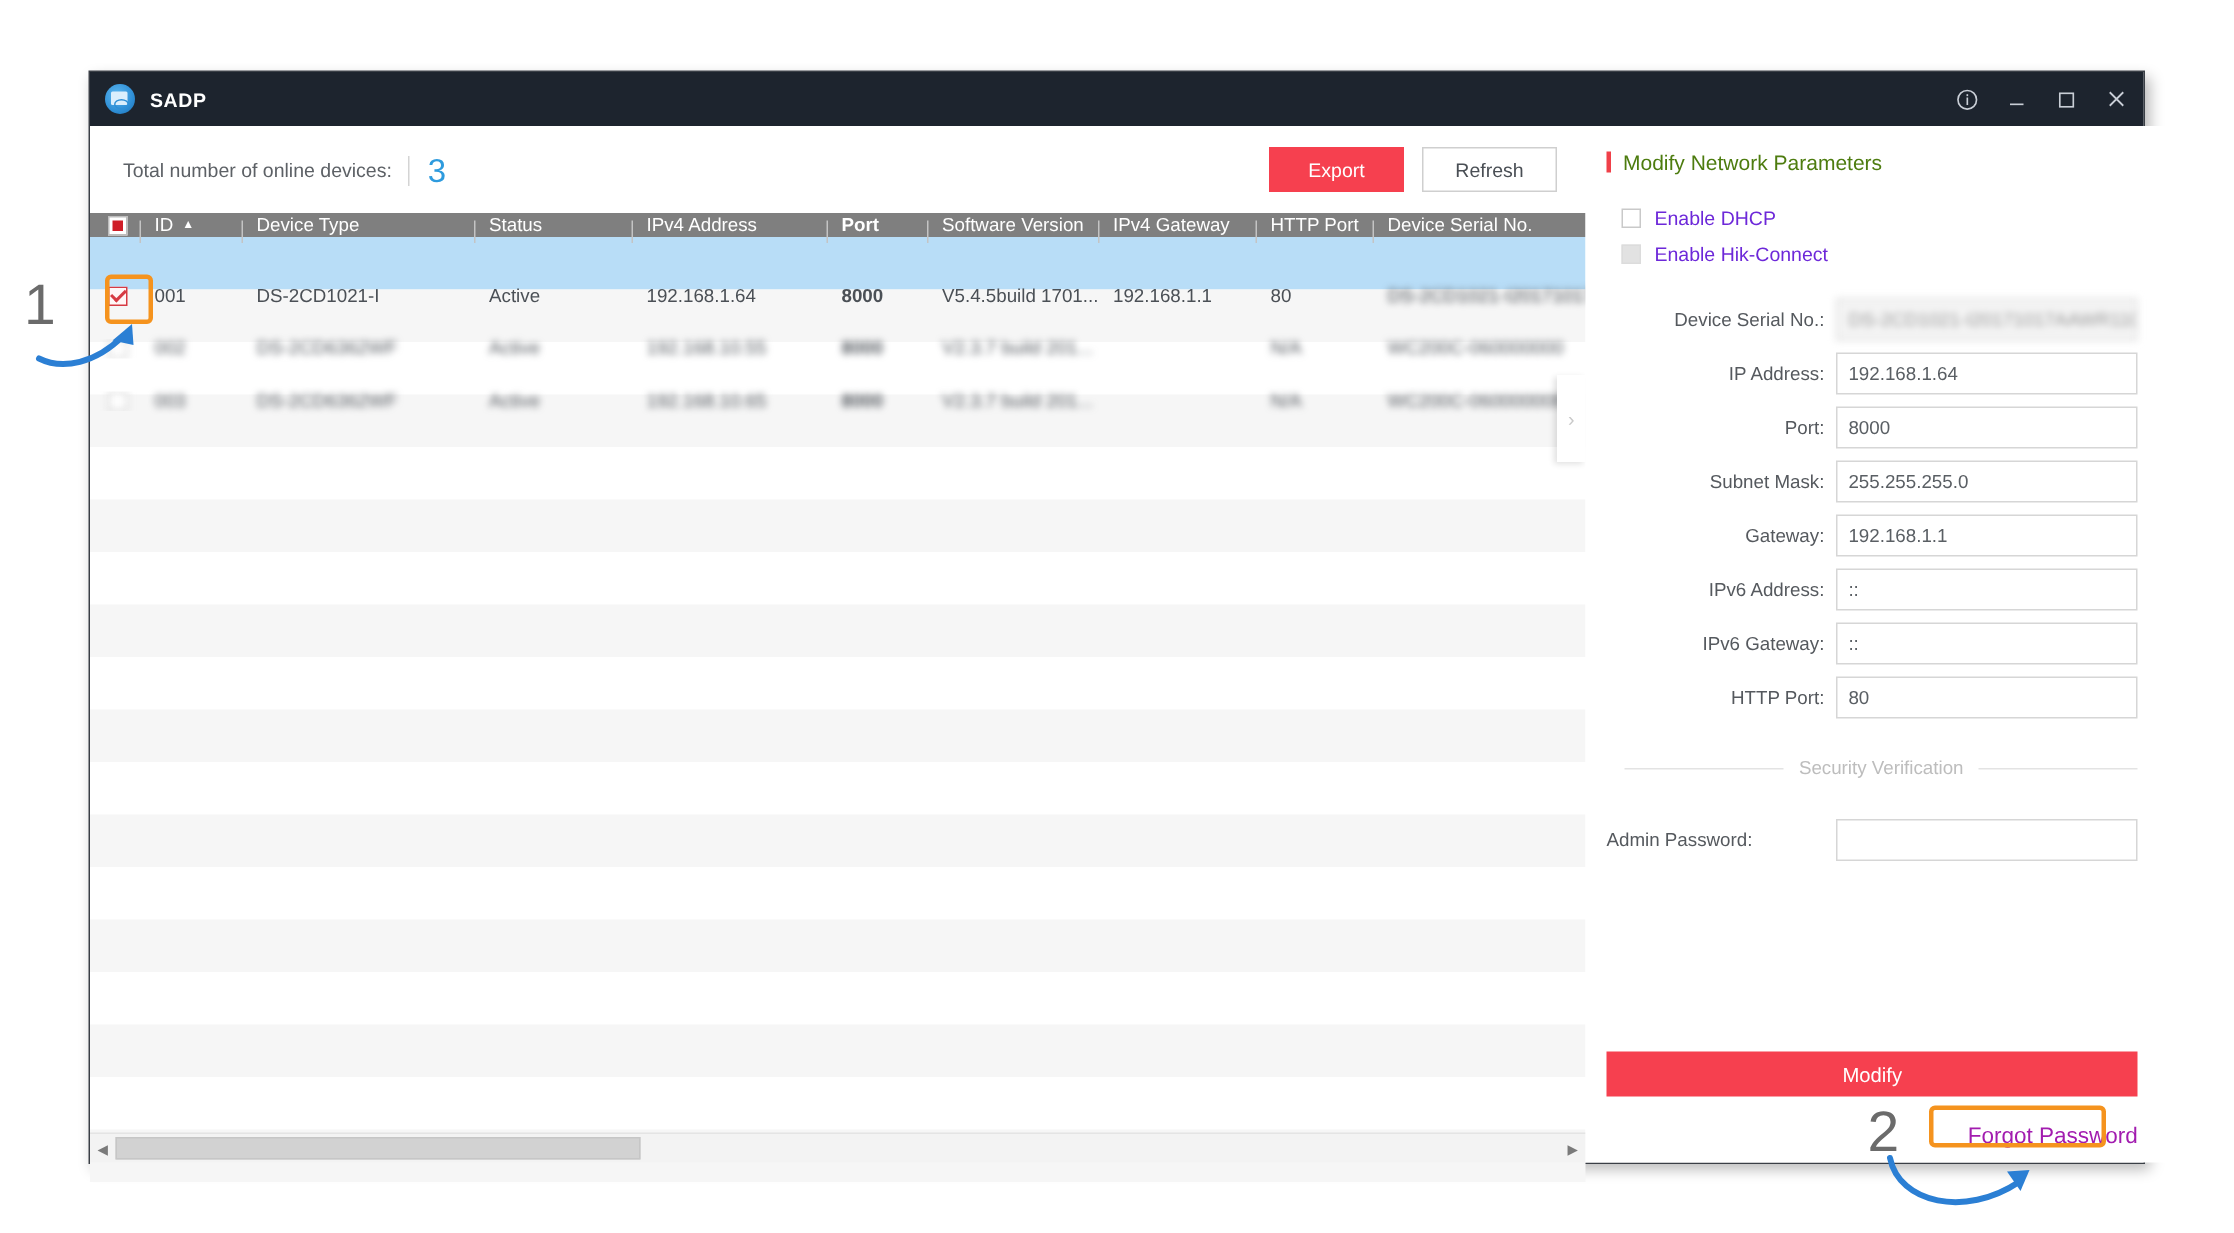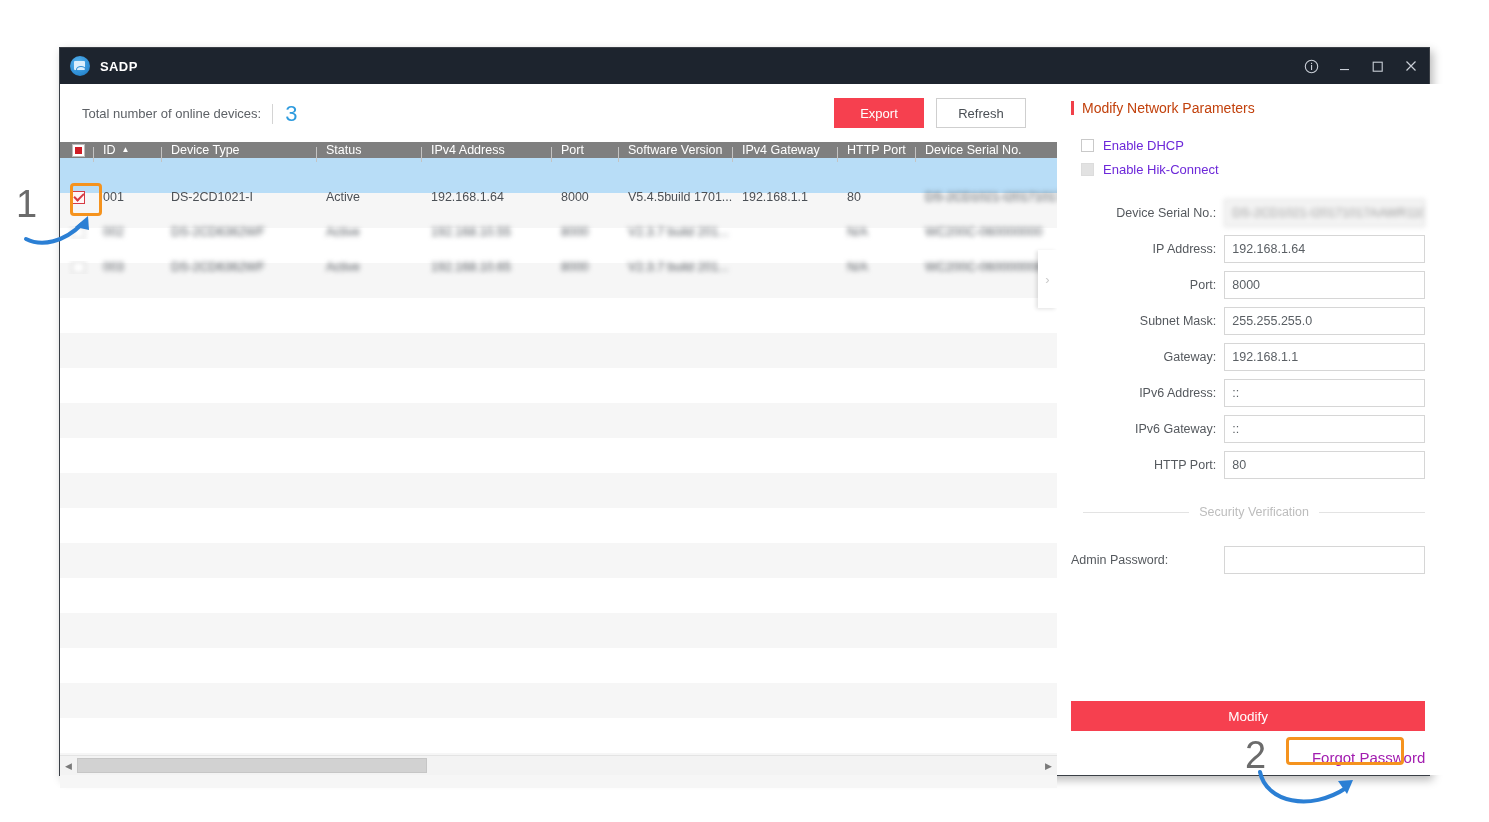--- a/index.html
+++ b/index.html
@@ -62,21 +62,21 @@
 
   
   #toolbar {
     position: relative; height: 58px;
     display: flex; align-items: center;
     padding: 0 0 0 22px;
   }
   #total-label { font-size: 13px; color: #5d6166; }
   #total-sep { width:1px; height:20px; background:#d4d4d4; margin: 0 12px 0 11px; position: relative; top:1px;}
   #total-count { font-size: 22px; color: #2e9bde; font-weight: 500; position: relative; top: 1px;}
-  #toolbar-actions { position: absolute; right: 31px; display: flex; gap: 12px; align-items: center;}
+  #toolbar-actions { position: absolute; right: 19px; display: flex; gap: 12px; align-items: center;}
   .btn {
     font-size: 13px; padding: 0 10px; height: 30px; min-width: 90px;
     display: flex; align-items:center; justify-content: center;
     cursor: pointer; user-select: none;
   }
   #export-btn { background: #f6404f; color:#fff; border: 1px solid #f6404f; }
   #refresh-btn { background: #fff; color:#4a4f55; border: 1px solid #cfcfcf; }
 
   
   #table-wrap { position: relative; height: calc(100% - 58px); }
@@ -110,21 +110,21 @@
     transform: rotate(-45deg); position: relative; top:-1px;
   }
   .blurred { filter: blur(2.6px); }
 
   
   .c-check { width: 33px; flex:0 0 33px;}
   .c-id    { width: 68px; flex:0 0 68px;}
   .c-type  { width: 155px; flex:0 0 155px;}
   .c-status{ width: 105px; flex:0 0 105px;}
   .c-ip    { width: 130px; flex:0 0 130px;}
-  .c-port  { width: 67px;  flex:0 0 67px;}
+  .c-port  { width: 67px;  flex:0 0 67px;font-weight:bold;}
   .c-sw    { width: 114px; flex:0 0 114px;}
   .c-gw    { width: 105px; flex:0 0 105px;}
   .c-http  { width: 78px;  flex:0 0 78px;}
   .c-serial{ width: 180px; flex:0 0 180px;}
 
   
   #collapse-tab {
     position: absolute; right: 0px; top: 108px;
     width: 19px; height: 58px; background: #ffffff;
     box-shadow: -2px 1px 4px rgba(0,0,0,0.12);
@@ -137,21 +137,21 @@
     position:absolute; left:0; bottom: 0; width: 100%; height: 20px;
     background:#f3f3f3; border-top:1px solid #e4e4e4;
     display:flex; align-items:center;
   }
   .sb-arrow { width: 17px; height:100%; display:flex;align-items:center;justify-content:center; color:#7a7a7a; font-size:9px; cursor:pointer;}
   #hscroll-track { flex:1; height:100%; position:relative; }
   #hscroll-thumb { position:absolute; left:0; top:2px; height: 15px; width: 350px; background:#d2d2d2; border:1px solid #c6c6c6; cursor:pointer;}
 
   
   #panel { padding: 16px 22px 0 14px; height: 100%; position: relative; }
-  #panel-title { display:flex; align-items:center; font-size: 14px; color:#c2410c; }
+  #panel-title { display:flex; align-items:center; font-size: 14px; color:#4d7c0f; }
   #panel-title .tick { width:3px; height:14px; background:#f04049; margin-right:8px; display:block;}
 
   .cbrow { display:flex; align-items:center; margin-left: 10px; font-size: 13px; color:#6d28d9; }
   .cbrow:first-of-type { margin-top: 22px; }
   .cbrow + .cbrow { margin-top: 9px; }
   .cbox { width:13px;height:13px;border:1px solid #c9c9c9;background:#fff;margin-right:9px;}
   .cbox.disabled { background:#e2e2e2; border-color:#dcdcdc;}
 
   #fields { margin-top: 22px; }
   .frow { display:flex; align-items:center; justify-content:flex-end; margin-bottom: 8px; }

